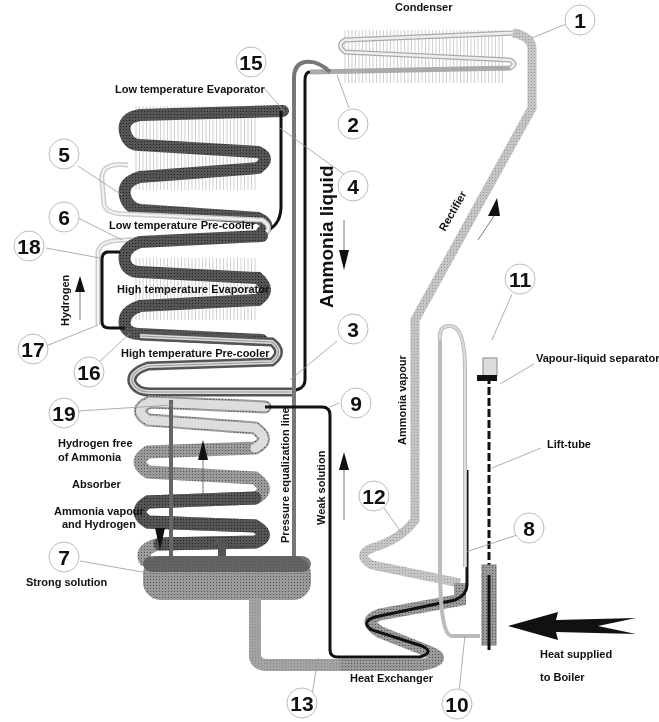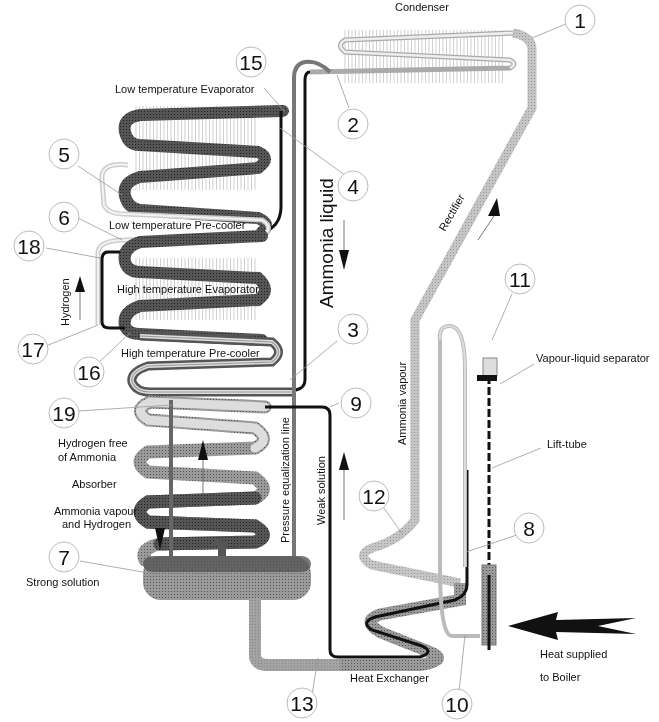--- a/index.html
+++ b/index.html
@@ -1,17 +1,17 @@
 <!DOCTYPE html>
 <html><head>
 <meta charset="utf-8">
 <style>
   html,body{margin:0;padding:0;background:#ffffff;}
   body{width:659px;height:722px;overflow:hidden;font-family:"Liberation Sans",sans-serif;}
-  #stage{position:relative;width:659px;height:722px;}
+  #stage{position:relative;width:659px;height:722px;font-weight:bold;}
   svg{position:absolute;left:0;top:0;}
   .lbl{font-family:"Liberation Sans",sans-serif;font-size:11px;fill:#111;}
   .big{font-family:"Liberation Sans",sans-serif;font-size:19px;fill:#111;}
   .num{font-family:"Liberation Sans",sans-serif;font-size:21px;fill:#111;text-anchor:middle;dominant-baseline:central;}
   .circ{fill:#fff;stroke:#bbb;stroke-width:1;}
   .leader{stroke:#999;stroke-width:0.8;fill:none;}
 </style>
 </head>
 <body>
 

